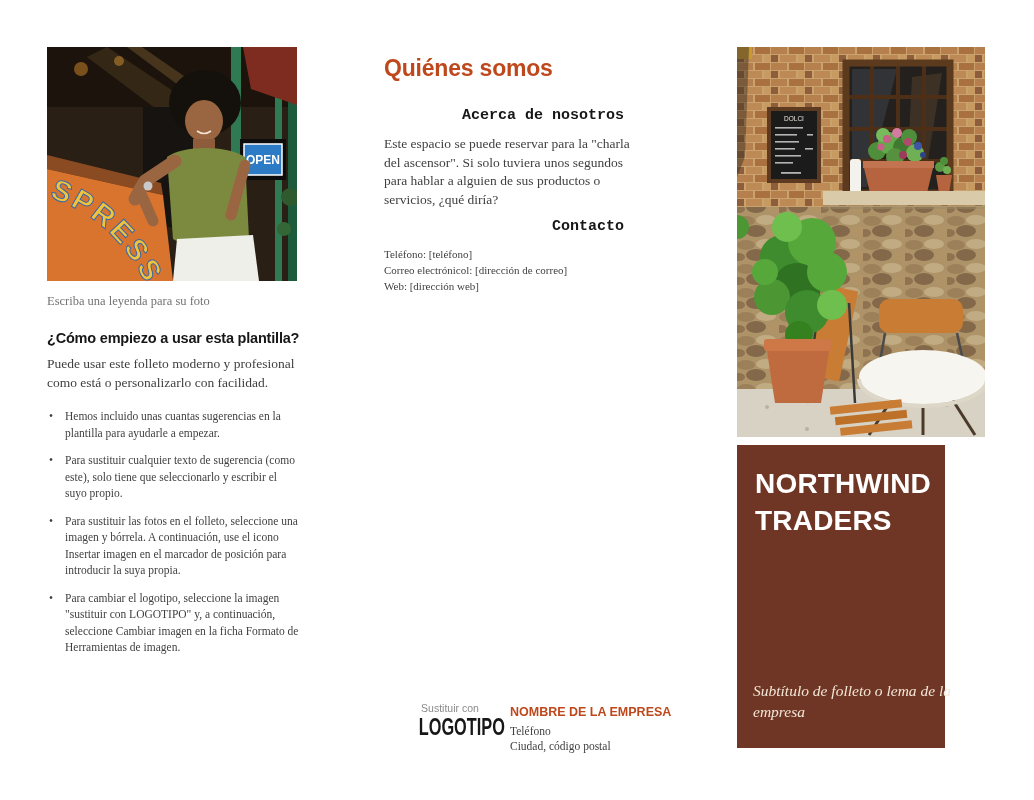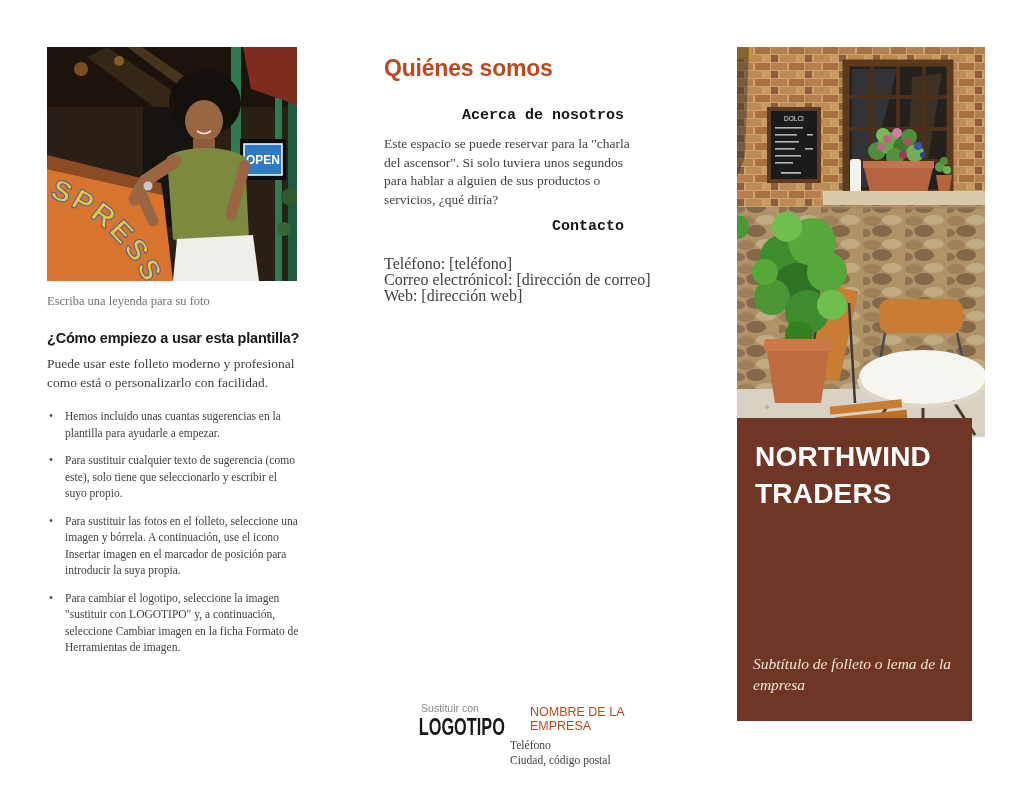--- a/index.html
+++ b/index.html
@@ -20,37 +20,37 @@
   .bullet::before{content:"\2022";position:absolute;left:2px;top:0;color:#3f3f3f;}
 
   
   .col-mid{position:absolute;left:384px;top:55px;width:256px;}
   .who-title{margin:0;font-family:"Liberation Sans",sans-serif;font-weight:700;
              font-size:23px;letter-spacing:-0.2px;}
   .subhead{margin:25px 16px 0;font-family:Liberation Mono, monospace;font-weight:700;
            font-size:15px;color:#171717;text-align:right;}
   .subhead.contact{margin-top:9px;}
   .about{margin-top:11px;font-size:13.5px;line-height:18.5px;}
-  .contact-lines{margin-top:21px;font-size:16px;line-height:16px;}
+  .contact-lines{margin-top:11px;font-size:11px;line-height:16px;}
   .contact-lines div{white-space:nowrap;}
 
   
   .footer{position:absolute;left:404px;top:702px;width:280px;display:flex;align-items:flex-start;}
   .logo-block{width:92px;text-align:center;}
   .logo-small{font-family:"Liberation Sans",sans-serif;font-size:10.5px;color:#8a8a8a;}
   .logo-large{font-family:"Liberation Sans",sans-serif;font-weight:700;font-size:24px;
               color:#171717;transform:scaleX(0.68);transform-origin:center;white-space:nowrap;
               line-height:26px;}
   .company-block{margin-left:14px;padding-top:3px;}
-  .company-name{font-family:"Liberation Sans",sans-serif;font-weight:400;font-size:12.5px;margin-left:20px;}
+  .company-name{font-family:"Liberation Sans",sans-serif;font-weight:700;font-size:12.5px;}
   .addr{font-size:11.5px;line-height:15px;margin-top:5px;}
 
   
   .photo-right{position:absolute;left:737px;top:47px;width:248px;height:390px;display:block;}
-  .panel{position:absolute;left:737px;top:418px;width:208px;height:303px;padding-left:27px;}
+  .panel{position:absolute;left:737px;top:445px;width:208px;height:303px;}
   .panel-title{position:absolute;left:18px;top:20px;width:205px;color:#ffffff;
                font-family:"Liberation Sans",sans-serif;font-weight:700;font-size:28px;
                line-height:37px;letter-spacing:0.2px;}
   .panel-sub{position:absolute;left:16px;bottom:26px;width:218px;color:#f3e7d8;
              font-style:italic;font-size:15.5px;line-height:21px;}
 </style>
 </head>
 <body>
 
 <div class="page">

